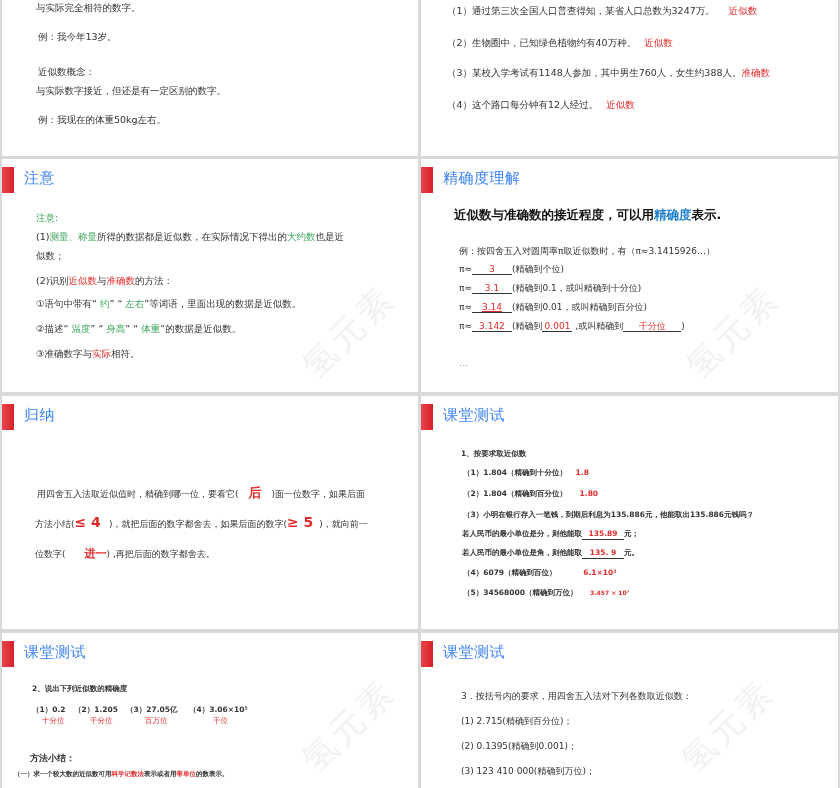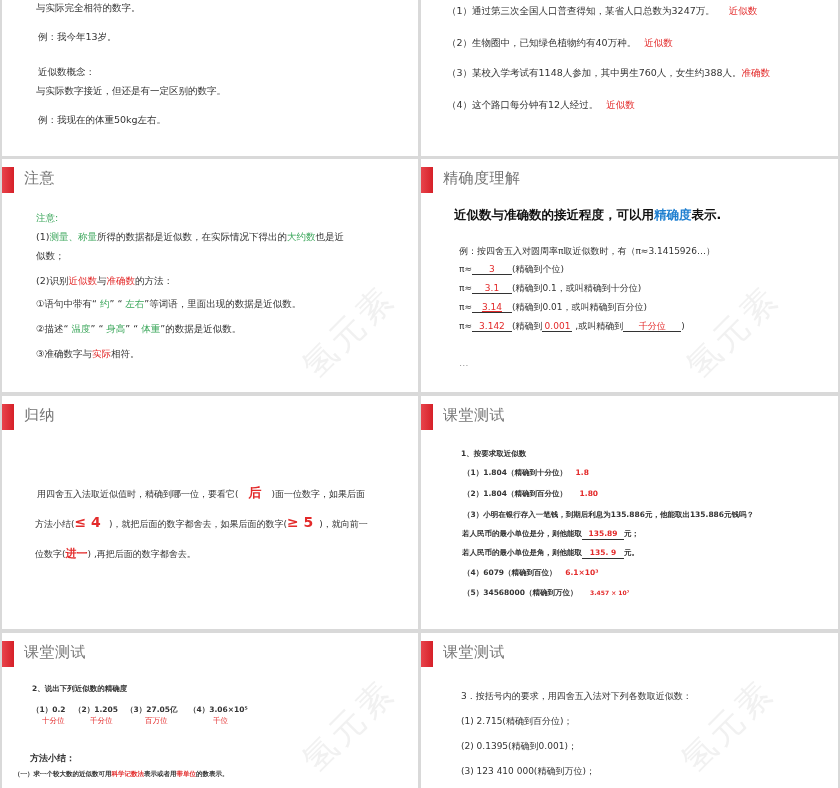--- a/index.html
+++ b/index.html
@@ -21,21 +21,21 @@
   .s6 { left: 421px; top: 396px; width: 417px; height: 233px; }
   .s7 { left: 2px; top: 633px; width: 416px; height: 155px; }
   .s8 { left: 421px; top: 633px; width: 417px; height: 155px; }
 
   .hdr-bar {
     position: absolute; left: 0; top: 8px; width: 12px; height: 26px;
     background: linear-gradient(90deg, #e8444c, #d62028);
   }
   .hdr-title {
     position: absolute; left: 22px; top: 10px;
-    font-size: 15px; color: #737373; letter-spacing: 0.5px;
+    font-size: 15px; color: #3b82f6; letter-spacing: 0.5px;
   }
   .t { position: absolute; font-size: 9.5px; white-space: nowrap; color: #333; }
   .red { color: #e32a2a; }
   .green { color: #3aa65a; }
   .blue { color: #1f7fd0; }
   .bold { font-weight: bold; }
   .ul {
     display: inline-block; border-bottom: 1px solid #333; text-align: center;
     color: #e32a2a; line-height: 10px;
   }
@@ -120,21 +120,21 @@
 <div class="slide s5">
   <div class="hdr-bar"></div>
   <div class="hdr-title">归纳</div>
   <div class="t" style="left:35px;top:88px;font-size:9px;">
     <span>用四舍五入法取近似值时，精确到哪一位，要看它(</span><span class="red bold" style="font-size:13px;padding:0 10px;">后</span><span>)面一位数字，如果后面</span>
   </div>
   <div class="t" style="left:33px;top:118px;font-size:9px;">
     <span>方法小结(</span><span class="red bold" style="font-size:14px;padding-right:8px;">≤ 4</span><span>)，就把后面的数字都舍去，如果后面的数字(</span><span class="red bold" style="font-size:14px;padding-right:6px;">≥ 5</span><span>)，就向前一</span>
   </div>
   <div class="t" style="left:33px;top:150px;font-size:9px;">
-    <span>位数字(</span><span class="red bold" style="font-size:11px;">进一</span><span>) ,再把后面的数字都舍去。</span>
+    <span>位数字(</span><span class="red bold" style="font-size:11px;margin-left:19px;">进一</span><span>) ,再把后面的数字都舍去。</span>
   </div>
 </div>
 
 <div class="slide s6">
   <div class="hdr-bar"></div>
   <div class="hdr-title">课堂测试</div>
   <div class="t bold" style="left:40px;top:53px;font-size:7.5px;">1、按要求取近似数</div>
   <div class="t bold" style="left:42px;top:72px;font-size:7.5px;">
     <span>（1）1.804（精确到十分位）</span> <span class="red" style="margin-left:6px;">1.8</span>
   </div>
@@ -142,21 +142,21 @@
     <span>（2）1.804（精确到百分位）</span> <span class="red" style="margin-left:10px;">1.80</span>
   </div>
   <div class="t bold" style="left:42px;top:114px;font-size:7.5px;">（3）小明在银行存入一笔钱，到期后利息为135.886元，他能取出135.886元钱吗？</div>
   <div class="t bold" style="left:41px;top:133px;font-size:7.5px;">
     <span>若人民币的最小单位是分，则他能取</span><span class="ul" style="width:42px;">135.89</span><span>元；</span>
   </div>
   <div class="t bold" style="left:41px;top:152px;font-size:7.5px;">
     <span>若人民币的最小单位是角，则他能取</span><span class="ul" style="width:42px;">135. 9</span><span>元。</span>
   </div>
   <div class="t bold" style="left:42px;top:172px;font-size:7.5px;">
-    <span>（4）6079（精确到百位）</span> <span class="red" style="margin-left:6px;">6.1×10³</span>
+    <span>（4）6079（精确到百位）</span> <span class="red" style="margin-left:24px;">6.1×10³</span>
   </div>
   <div class="t bold" style="left:42px;top:192px;font-size:7.5px;">
     <span>（5）34568000（精确到万位）</span> <span class="red" style="margin-left:10px;font-size:6px;">3.457 × 10⁷</span>
   </div>
 </div>
 
 <div class="slide s7">
   <div class="hdr-bar"></div>
   <div class="hdr-title">课堂测试</div>
   <div class="t bold" style="left:30px;top:51px;font-size:7.5px;">2、说出下列近似数的精确度</div>

